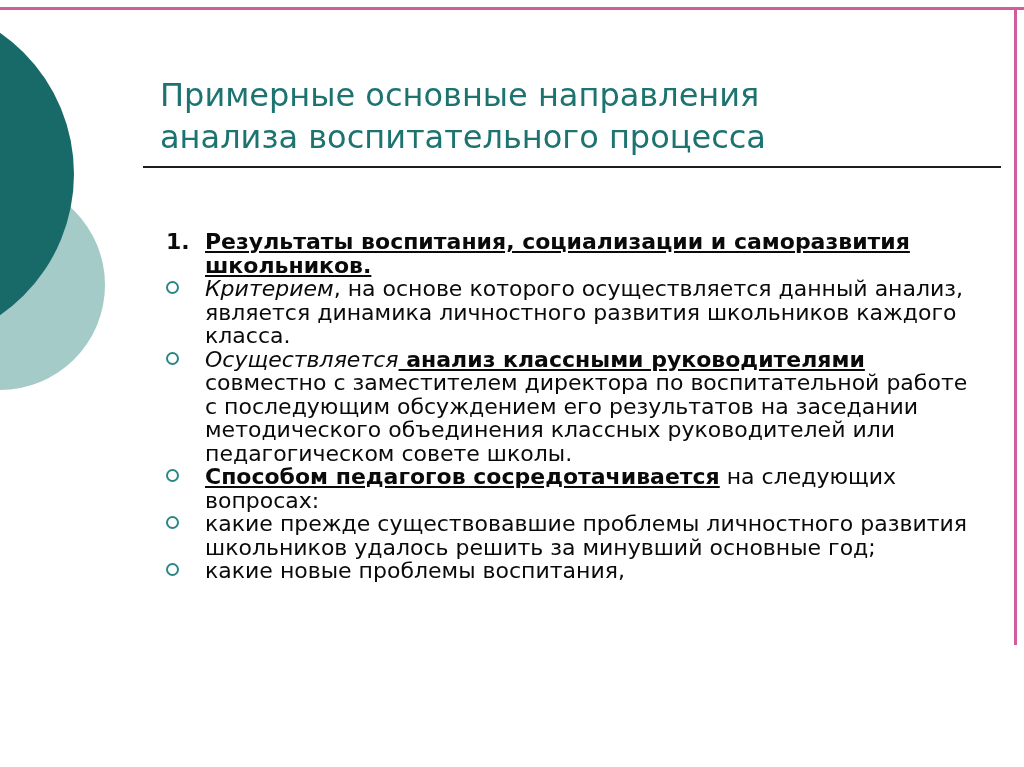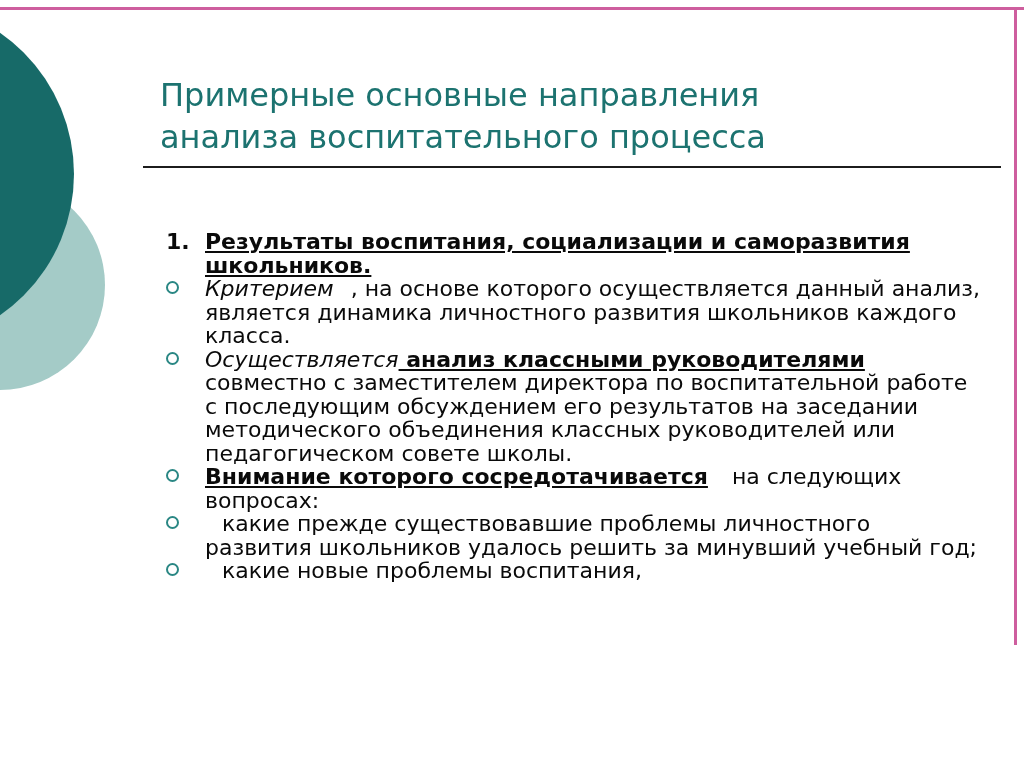--- a/index.html
+++ b/index.html
@@ -73,38 +73,38 @@
     width: 9px; height: 9px;
     border: 2px solid var(--bullet-teal, #2A8784);
     border-radius: 50%;
     background: transparent;
   }
   .num {
     position: absolute;
     left: 3px; top: 0;
     font-weight: bold;
   }
-  .seg-regular { font-weight: normal; font-style: normal; margin-left: 17px; }
+  .seg-regular { font-weight: normal; font-style: normal; }
   .seg-bold { font-weight: bold; font-style: normal; text-decoration: underline; }
   .seg-italic { font-weight: normal; font-style: italic; }
   .seg-bold-italic { font-weight: normal; font-style: italic; }
 </style>
 </head>
 <body>
 
 <div class="canvas">
   <div class="circle-light"></div>
   <div class="circle-dark"></div>
   <div class="line-top"></div>
   <div class="line-right"></div>
 
   <div class="title">Примерные основные направления анализа воспитательного процесса</div>
   <div class="title-rule"></div>
 
   <div class="content">
       <div class="item"><span class="num">1.</span><span><span class="seg-bold">Результаты воспитания, социализации и саморазвития школьников.</span></span></div>
       <div class="item"><span class="bullet"></span><span><span class="seg-bold-italic">Критерием</span><span class="seg-regular">, на основе которого осуществляется данный анализ, является динамика личностного развития школьников каждого класса.</span></span></div>
       <div class="item"><span class="bullet"></span><span><span class="seg-bold-italic">Осуществляется</span><span class="seg-bold"> анализ классными руководителями</span><span class="seg-regular"> совместно с заместителем директора по воспитательной работе с последующим обсуждением его результатов на заседании методического объединения классных руководителей или педагогическом совете школы.</span></span></div>
-      <div class="item"><span class="bullet"></span><span><span class="seg-bold">Внимание которого сосредотачивается</span><span class="seg-regular"> на следующих вопросах:</span></span></div>
-      <div class="item"><span class="bullet"></span><span><span class="seg-regular">какие прежде существовавшие проблемы личностного развития школьников удалось решить за минувший учебный год;</span></span></div>
+      <div class="item"><span class="bullet"></span><span><span class="seg-bold">Способом педагогов сосредотачивается</span><span class="seg-regular"> на следующих вопросах:</span></span></div>
+      <div class="item"><span class="bullet"></span><span><span class="seg-regular">какие прежде существовавшие проблемы личностного развития школьников удалось решить за минувший основные год;</span></span></div>
       <div class="item"><span class="bullet"></span><span><span class="seg-regular">какие новые проблемы воспитания,</span></span></div>
     </div>
 </div>
 
 </body></html>

